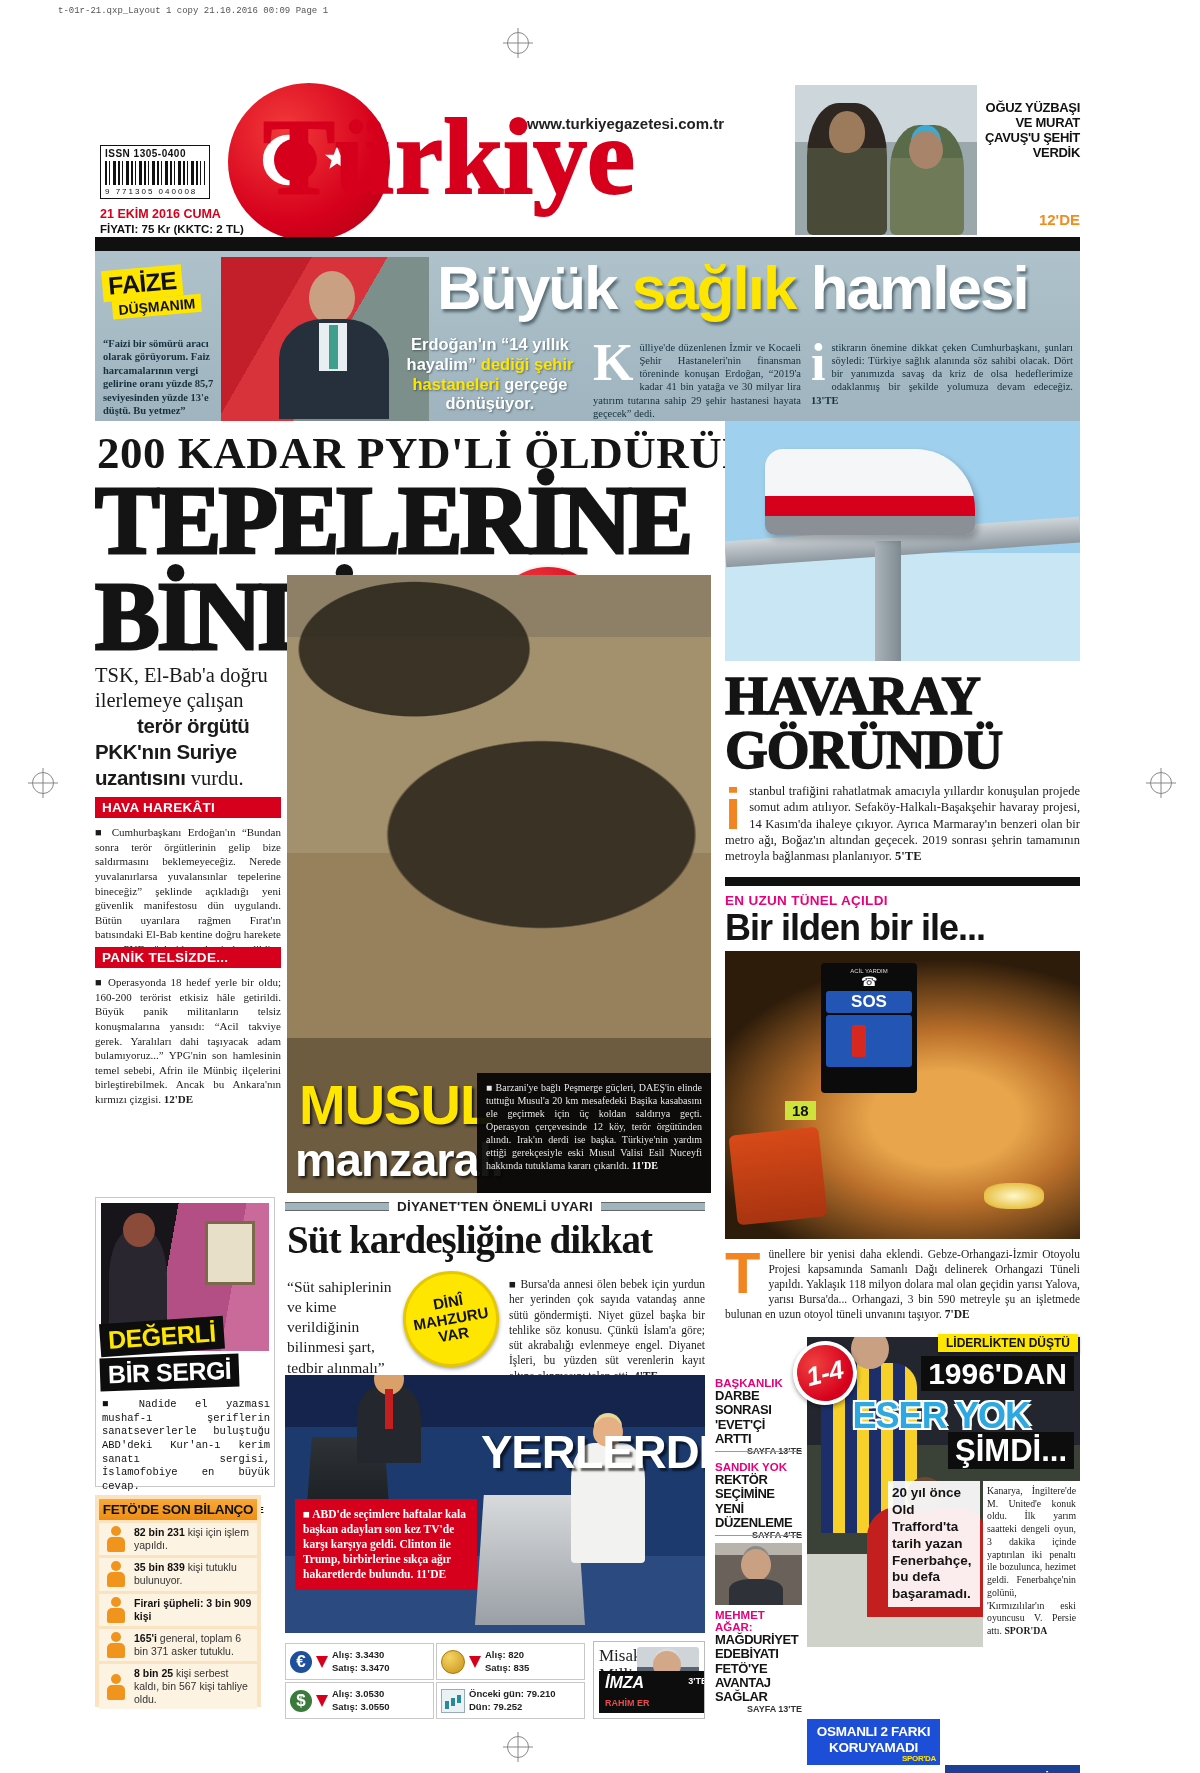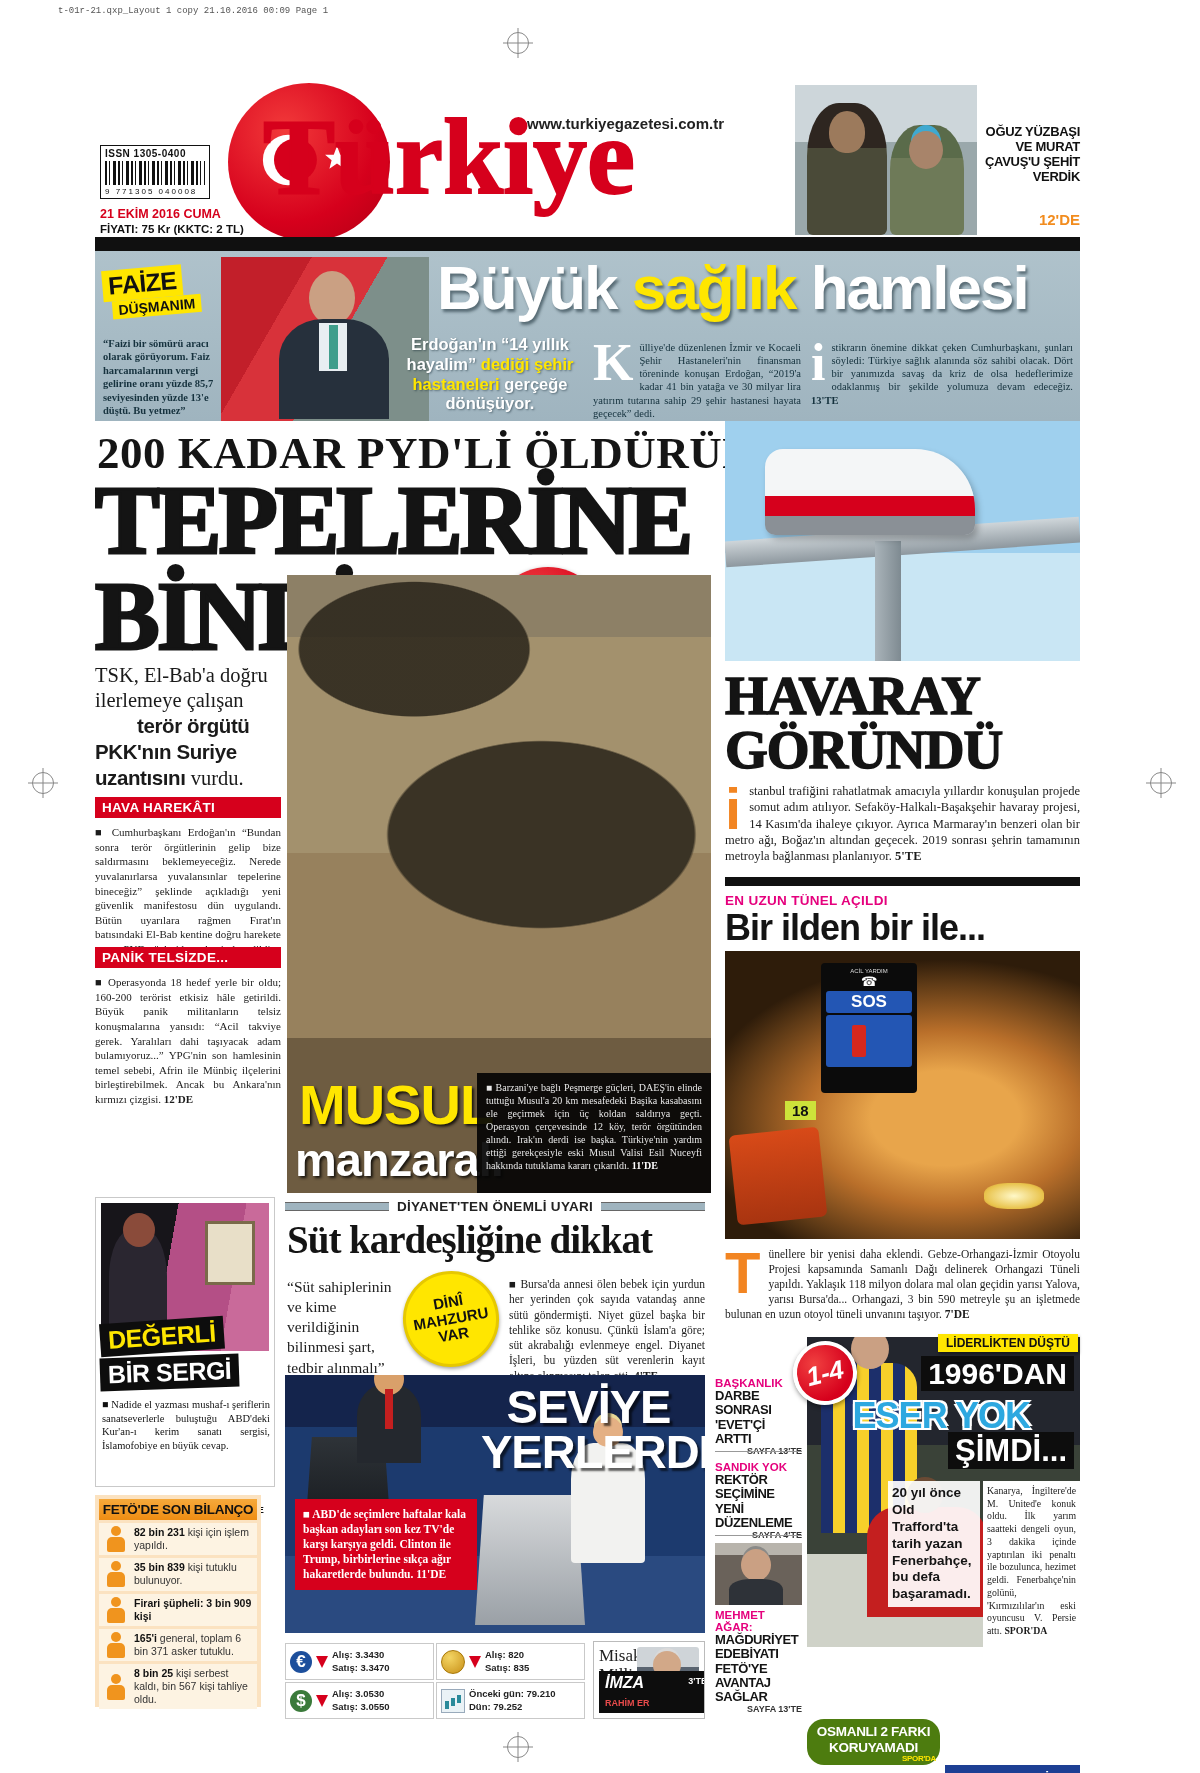--- a/index.html
+++ b/index.html
@@ -93,21 +93,21 @@
 
   
   .sergibox{border:1px solid #c9c9c9;background:#fff;padding:5px;}
   .sergiphoto{background:linear-gradient(100deg,#17151a 0 40%,#b44f86 40% 75%,#c96a9a 75% 100%);position:relative;overflow:hidden;}
   .sergiphoto .vis{position:absolute;left:8px;top:26px;width:58px;height:120px;background:#2a2630;border-radius:40% 40% 0 0;}
   .sergiphoto .vis::before{content:"";position:absolute;left:14px;top:-16px;width:32px;height:34px;border-radius:50%;background:#8a4b3a;}
   .sergiphoto .frame{position:absolute;right:14px;top:18px;width:44px;height:58px;background:#e8dfc8;border:3px solid #7a6a4a;}
   .ribbon{display:inline-block;background:#0d0d0d;font-weight:bold;font-size:25px;padding:2px 8px;letter-spacing:-.5px;}
   .ribbon.y{color:#ffe600;transform:rotate(-4deg);}
   .ribbon.w{color:#fff;transform:rotate(-2deg);}
-  .sergitxt{font-family:Liberation Serif, serif;font-size:10.5px;line-height:1.3;text-align:justify;}
+  .sergitxt{font-family:Liberation Mono, monospace;font-size:10.5px;line-height:1.3;text-align:justify;}
   .byline{font-weight:bold;font-size:9.5px;}
   .fetobox{background:#fbe2c0;padding:4px;}
   .fetohead{background:linear-gradient(180deg,#f6a93b,#ef8d13);color:#111;font-weight:bold;font-size:13.5px;text-align:center;padding:3px 0;letter-spacing:-.3px;}
   .fetorow{background:#fdf3e2;margin-top:3px;padding:3px 4px;display:flex;align-items:center;gap:5px;}
   .fetorow p{margin:0;font-size:10.5px;line-height:1.25;color:#333;}
   .fetorow b{color:#111;}
   .picon{flex:0 0 26px;height:26px;position:relative;}
   .picon::before{content:"";position:absolute;left:8px;top:0;width:10px;height:10px;border-radius:50%;background:#f0941e;}
   .picon::after{content:"";position:absolute;left:4px;top:11px;width:18px;height:15px;border-radius:5px 5px 2px 2px;background:#f0941e;}
 
@@ -164,21 +164,21 @@
   .muplayer{position:absolute;left:60px;top:170px;width:120px;height:110px;border-radius:30px 30px 0 0;background:#c41f1f;}
   .muplayer::before{content:"";position:absolute;left:40px;top:-30px;width:36px;height:36px;border-radius:50%;background:#6a4a34;}
   .score{background:radial-gradient(circle at 35% 30%,#f04040,#d6001c 70%);border:4px solid #fff;border-radius:50%;color:#fff;font-weight:bold;font-size:26px;font-style:italic;display:flex;align-items:center;justify-content:center;transform:rotate(-14deg);box-shadow:0 2px 5px rgba(0,0,0,.45);}
   .ybanner{background:#ffe600;color:#111;font-weight:bold;font-size:12px;padding:2px 8px;transform:skewX(-8deg);box-shadow:1px 2px 3px rgba(0,0,0,.4);white-space:nowrap;}
   .blkchip{background:#0d0d0d;color:#fff;font-weight:bold;padding:1px 7px;white-space:nowrap;}
   .eser{color:#2da8e0;font-weight:bold;font-size:36px;letter-spacing:-1px;text-shadow:2px 2px 0 #fff,-2px -2px 0 #fff,2px -2px 0 #fff,-2px 2px 0 #fff;white-space:nowrap;}
   .sp-left{background:rgba(255,255,255,.92);font-weight:bold;font-size:13.5px;line-height:1.25;text-align:left;padding:4px;color:#141414;}
   .sp-right{background:#fff;font-size:9.8px;line-height:1.3;text-align:justify;padding:4px;color:#1c1c1c;font-family:"Liberation Serif",serif;}
   .banner{color:#fff;font-weight:bold;font-size:13.5px;line-height:1.15;text-align:center;padding:5px 4px 12px;position:relative;letter-spacing:-.3px;}
   .banner .sp{position:absolute;right:4px;bottom:2px;color:#ffe600;font-size:8px;}
-  .banner.red{background:#4d7c0f;border-radius:17px;}
+  .banner.red{background:#1d4ed8;}
   .banner.blue{background:#1d3f94;}
 
   .crescent{position:absolute;left:26px;top:40px;width:74px;height:74px;}
   .star{position:absolute;left:96px;top:62px;width:26px;height:26px;}
 </style>
 </head>
 <body>
 
 <div class="sheet">
 
@@ -207,21 +207,21 @@
         <polygon points="12,1 15,9 23,9 17,14 19,22 12,17 5,22 7,14 1,9 9,9" fill="#ffffff"></polygon>
       </svg>
     </div>
     <div class="abs logo-text" style="left:168px;top:18px;">Türkiye</div>
     <div class="abs website" style="left:432px;top:30px;">www.turkiyegazetesi.com.tr</div>
 
     <div class="abs soldiers" style="left:700px;top:0;width:182px;height:150px;">
       <div class="sold1"></div>
       <div class="sold2"></div>
     </div>
-    <div class="abs martyrs" style="left:888px;top:40px;width:97px;">OĞUZ YÜZBAŞI VE MURAT ÇAVUŞ'U ŞEHİT VERDİK</div>
+    <div class="abs martyrs" style="left:888px;top:16px;width:97px;">OĞUZ YÜZBAŞI VE MURAT ÇAVUŞ'U ŞEHİT VERDİK</div>
     <div class="abs oref" style="left:888px;top:126px;width:97px;">12'DE</div>
 
     <div class="abs blackbar" style="left:0;top:152px;width:985px;height:14px;"></div>
 
     <div class="abs band" style="left:0;top:166px;width:985px;height:170px;">
       <div class="abs" style="left:8px;top:16px;transform:rotate(-5deg);">
         <span class="chip faize1">FAİZE</span><br>
         <span class="chip faize2" style="margin-left:8px;">DÜŞMANIM</span>
       </div>
       <div class="abs fquote" style="left:8px;top:86px;width:112px;">“Faizi bir sömürü aracı olarak görüyorum. Faiz harcamalarının vergi gelirine oranı yüzde 85,7 seviyesinden yüzde 13'e düştü. Bu yetmez”</div>
@@ -325,21 +325,21 @@
     <div class="abs dini" style="left:308px;top:1186px;width:96px;height:96px;">
       <div><span>DİNÎ</span><br><span>MAHZURU</span><br><span>VAR</span></div>
     </div>
     <div class="abs bodytxt" style="left:414px;top:1192px;width:196px;font-size:11.5px;"><span>■ Bursa'da annesi ölen bebek için yurdun her yerinden çok sayıda vatandaş anne sütü göndermişti. Niyet güzel başka bir tehlike söz konusu. Çünkü İslam'a göre; süt akrabalığı evlenmeye engel. Diyanet İşleri, bu yüzden süt verenlerin kayıt altına alınmasını talep etti. </span><b>4'TE</b></div>
 
     <div class="abs debate" style="left:190px;top:1290px;width:420px;height:258px;">
       <div class="podium" style="left:20px;top:62px;"></div>
       <div class="trump"></div>
       <div class="podium" style="right:120px;top:120px;width:110px;height:130px;background:linear-gradient(180deg,#d8dadc,#9aa0a6);"></div>
       <div class="clinton"></div>
-      <div class="abs seviye" style="left:196px;top:10px;width:215px;"><span>SEVİYE</span><br><span>YERLERDE</span></div>
+      <div class="abs seviye" style="left:196px;top:10px;width:215px;"><br><span>YERLERDE</span></div>
       <div class="abs debcap" style="left:10px;top:124px;width:182px;"><span>■ ABD'de seçimlere haftalar kala başkan adayları son kez TV'de karşı karşıya geldi. Clinton ile Trump, birbirlerine sıkça ağır hakaretlerde bulundu. </span><b>11'DE</b></div>
     </div>
 
     <div class="abs" style="left:190px;top:1558px;width:300px;height:76px;display:grid;grid-template-columns:1fr 1fr;grid-gap:2px;">
       <div class="tcell">
         <span class="tchar eu">€</span>
         <span class="arrow-dn"></span>
         <span class="tvals"><span>Alış:</span> <span>3.3430</span><br><span>Satış:</span> <span>3.3470</span></span>
       </div>
       <div class="tcell">

